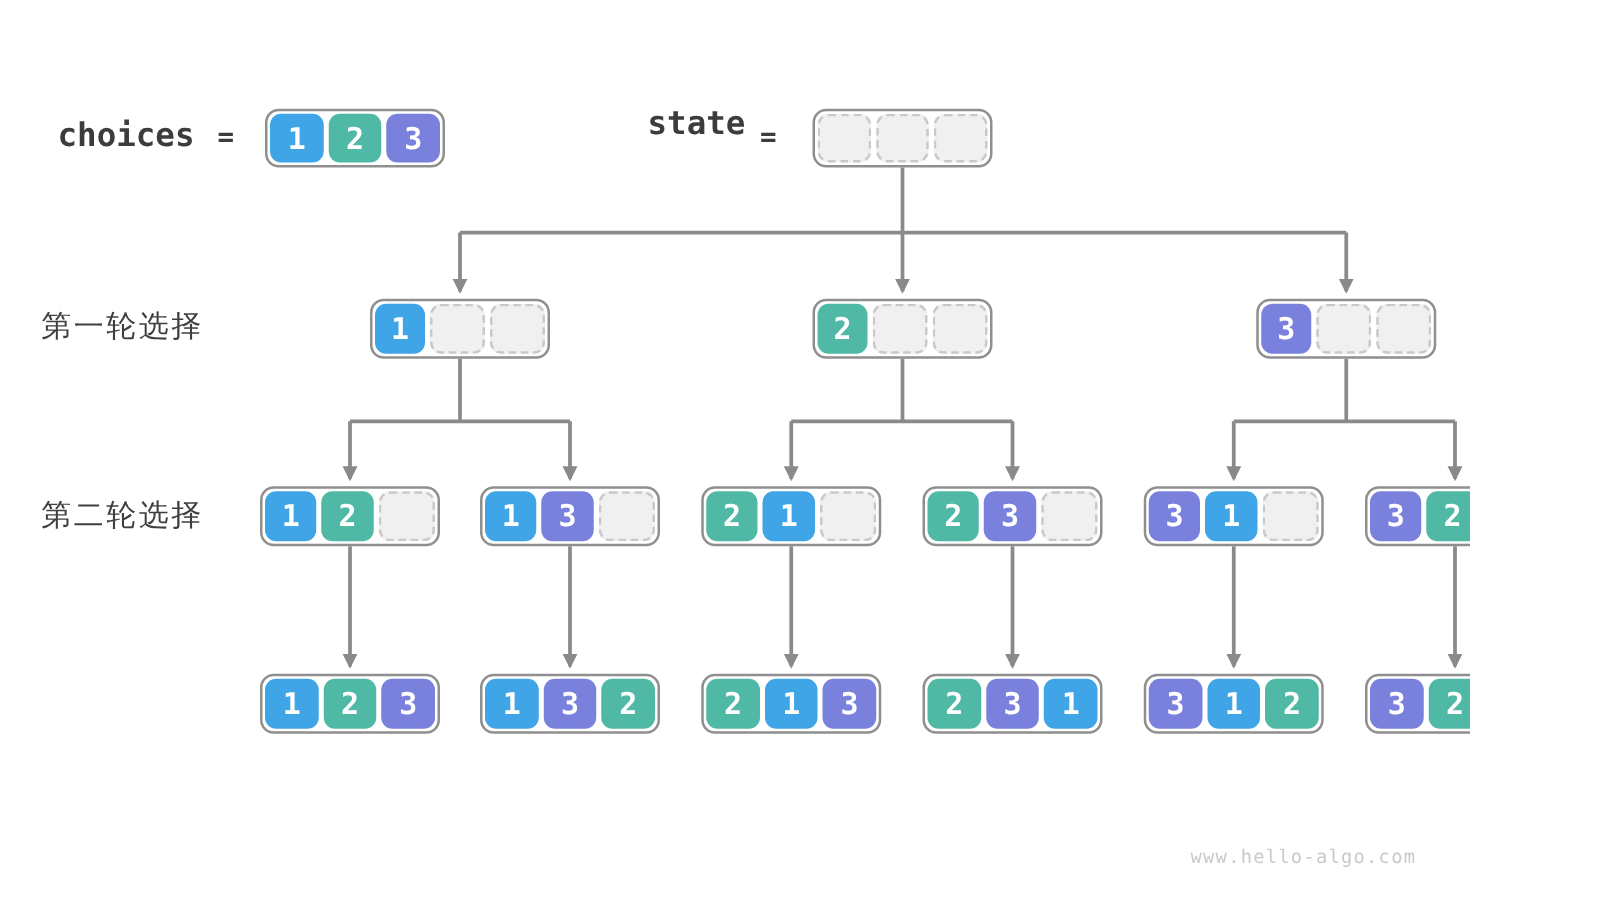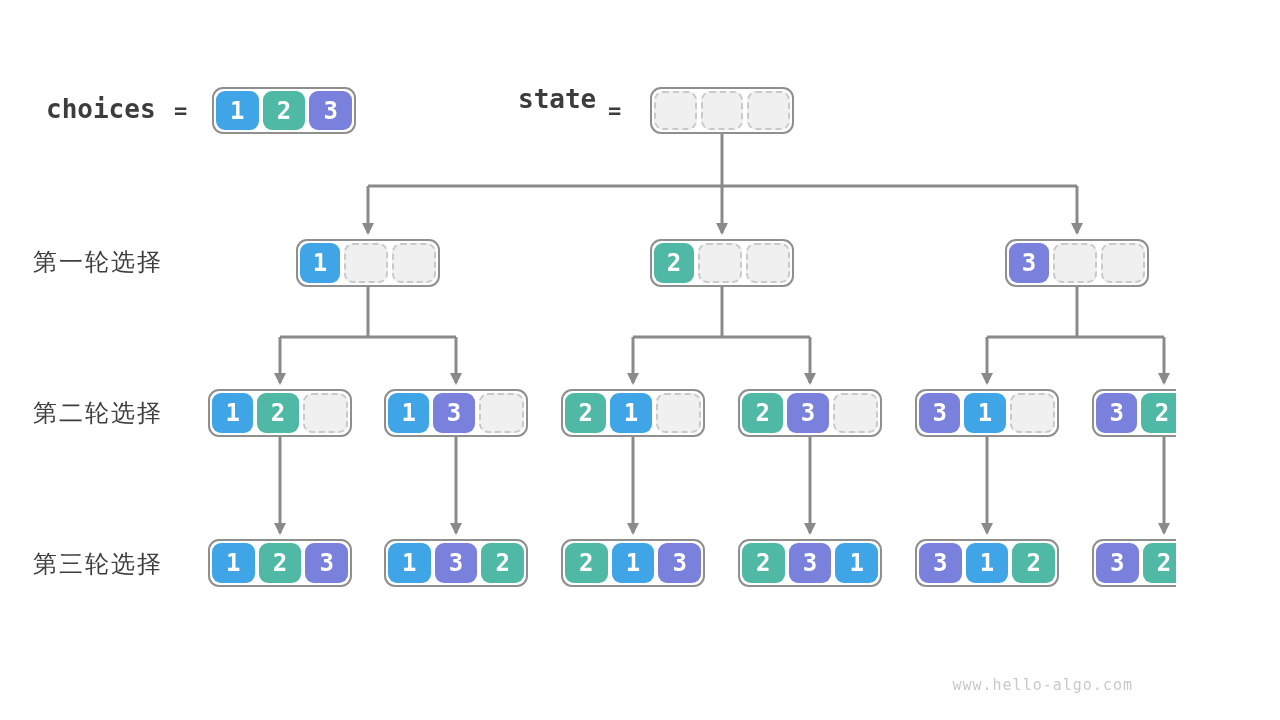--- a/index.html
+++ b/index.html
@@ -127,21 +127,20 @@
   <span class="code-label" style="left:518px;top:84px">state</span>
   <span class="eq" style="left:608px;top:98px">=</span>
   <div class="state-box" style="left:650px;top:87px;height:47px">
       <div class="cell empty"></div>
       <div class="cell empty"></div>
       <div class="cell empty"></div>
     </div>
 
   <div class="row-label" style="top:398px">第二轮选择</div>
   <div class="row-label" style="top:247px">第一轮选择</div>
-  <div class="row-label" style="top:549px">第三轮选择</div>
 
   <div id="boxes-layer">
       <div class="state-box" style="left: 296px; top: 239px;">
         <div class="cell filled c1">1</div>
         <div class="cell empty"></div>
         <div class="cell empty"></div>
       </div>
       <div class="state-box" style="left: 650px; top: 239px;">
         <div class="cell filled c2">2</div>
         <div class="cell empty"></div>

